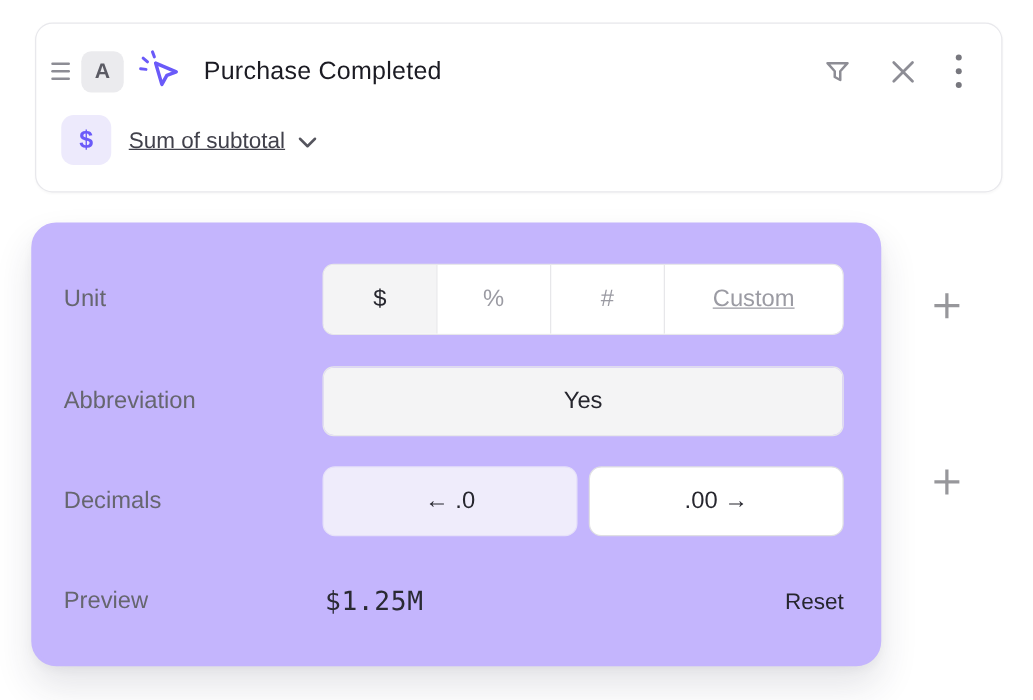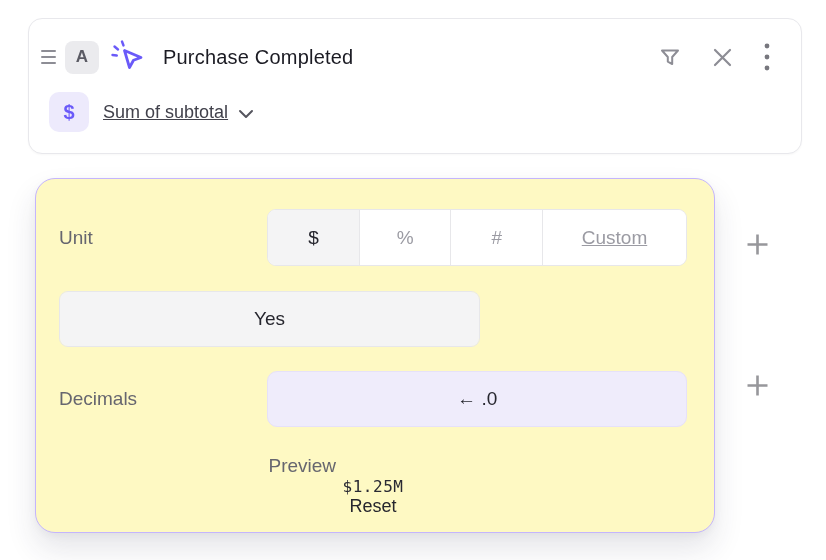--- a/index.html
+++ b/index.html
@@ -30,22 +30,22 @@
   .metric-badge {
     width:40px; height:40px; border-radius:10px; background:#edeafc;
     color:#6a5af9; font-size:20px; font-weight:bold;
     display:flex; align-items:center; justify-content:center;
   }
   .metric-label { margin-left:14px; font-size:18px; color:#41414b;text-decoration:underline; }
   .metric-chevron { margin-left:10px; display:flex; margin-top:3px; }
 
   
   .format-panel {
-    position:absolute; left:35px; top:178px; width:680px; height:355px;
-    background:#fef9c3; border:1px solid #c4b5fd; border-radius:20px;
+    position:absolute; left:25px; top:178px; width:680px; height:355px;
+    background:#c4b5fd; border:3px solid #c4b5fd; border-radius:20px;
     box-shadow:0 16px 30px rgba(45,45,70,.12), 0 3px 8px rgba(0,0,0,.04);
     padding:30px 27px 0 23px;
   }
   .fmt-row { display:flex; align-items:center; }
   .fmt-label { width:209px; font-size:19px; color:#66666f; }
 
   .segmented {
     display:flex; width:421px; height:57px; background:#fff;
     border:1px solid #e7e7ea; border-radius:9px; overflow:hidden;
   }
@@ -64,22 +64,22 @@
     flex:1; height:56px; display:flex; align-items:center; justify-content:center;
     font-size:19px; color:#26262e; background:#fff;
     border:1px solid #dfdfe3; border-radius:10px; cursor:pointer;
   }
   .dec-btn.selected { background:#efecfb; border-color:#e6e1f9; }
 
   .gap-unit { margin-bottom:25px; }
   .gap-abbr { margin-bottom:24px; }
   .gap-dec  { margin-bottom:28px;justify-content:space-between; }
 
-  .preview-row { display:flex; align-items:center; height:48px;flex-direction:column; }
-  .preview-value { flex:1; font-family:"DejaVu Sans Mono", monospace; font-size:16px; color:#2a2a33; letter-spacing:.5px; }
+  .preview-row { display:flex; align-items:center; height:48px; }
+  .preview-value { flex:1; font-family:"DejaVu Sans Mono", monospace; font-size:21px; color:#2a2a33; letter-spacing:.5px; }
   .reset-btn { font-size:18px; font-weight:500; color:#26262e; cursor:pointer; }
 
   
   .add-btn { position:absolute; left:746px; width:23px; height:23px; display:flex; cursor:pointer; }
   .add-btn.first { top:233px; }
   .add-btn.second { top:374px; }
 </style>
 </head>
 <body>
 
@@ -137,29 +137,31 @@
     <div class="fmt-label">Unit</div>
     <div class="segmented">
       <div class="seg selected">$</div>
       <div class="seg">%</div>
       <div class="seg">#</div>
       <div class="seg wide">Custom</div>
     </div>
   </div>
 
   <div class="fmt-row gap-abbr">
+    <div class="fmt-label">Abbreviation</div>
     <div class="segmented h56">
       <div class="seg selected">Yes</div>
     </div>
   </div>
 
   <div class="fmt-row gap-dec">
     <div class="fmt-label">Decimals</div>
     <div class="decimals-group">
       <div class="dec-btn selected">← .0</div>
+      <div class="dec-btn">.00 →</div>
     </div>
   </div>
 
   <div class="preview-row">
     <div class="fmt-label">Preview</div>
     <div class="preview-value">$1.25M</div>
     <div class="reset-btn">Reset</div>
   </div>
 </div>
 

